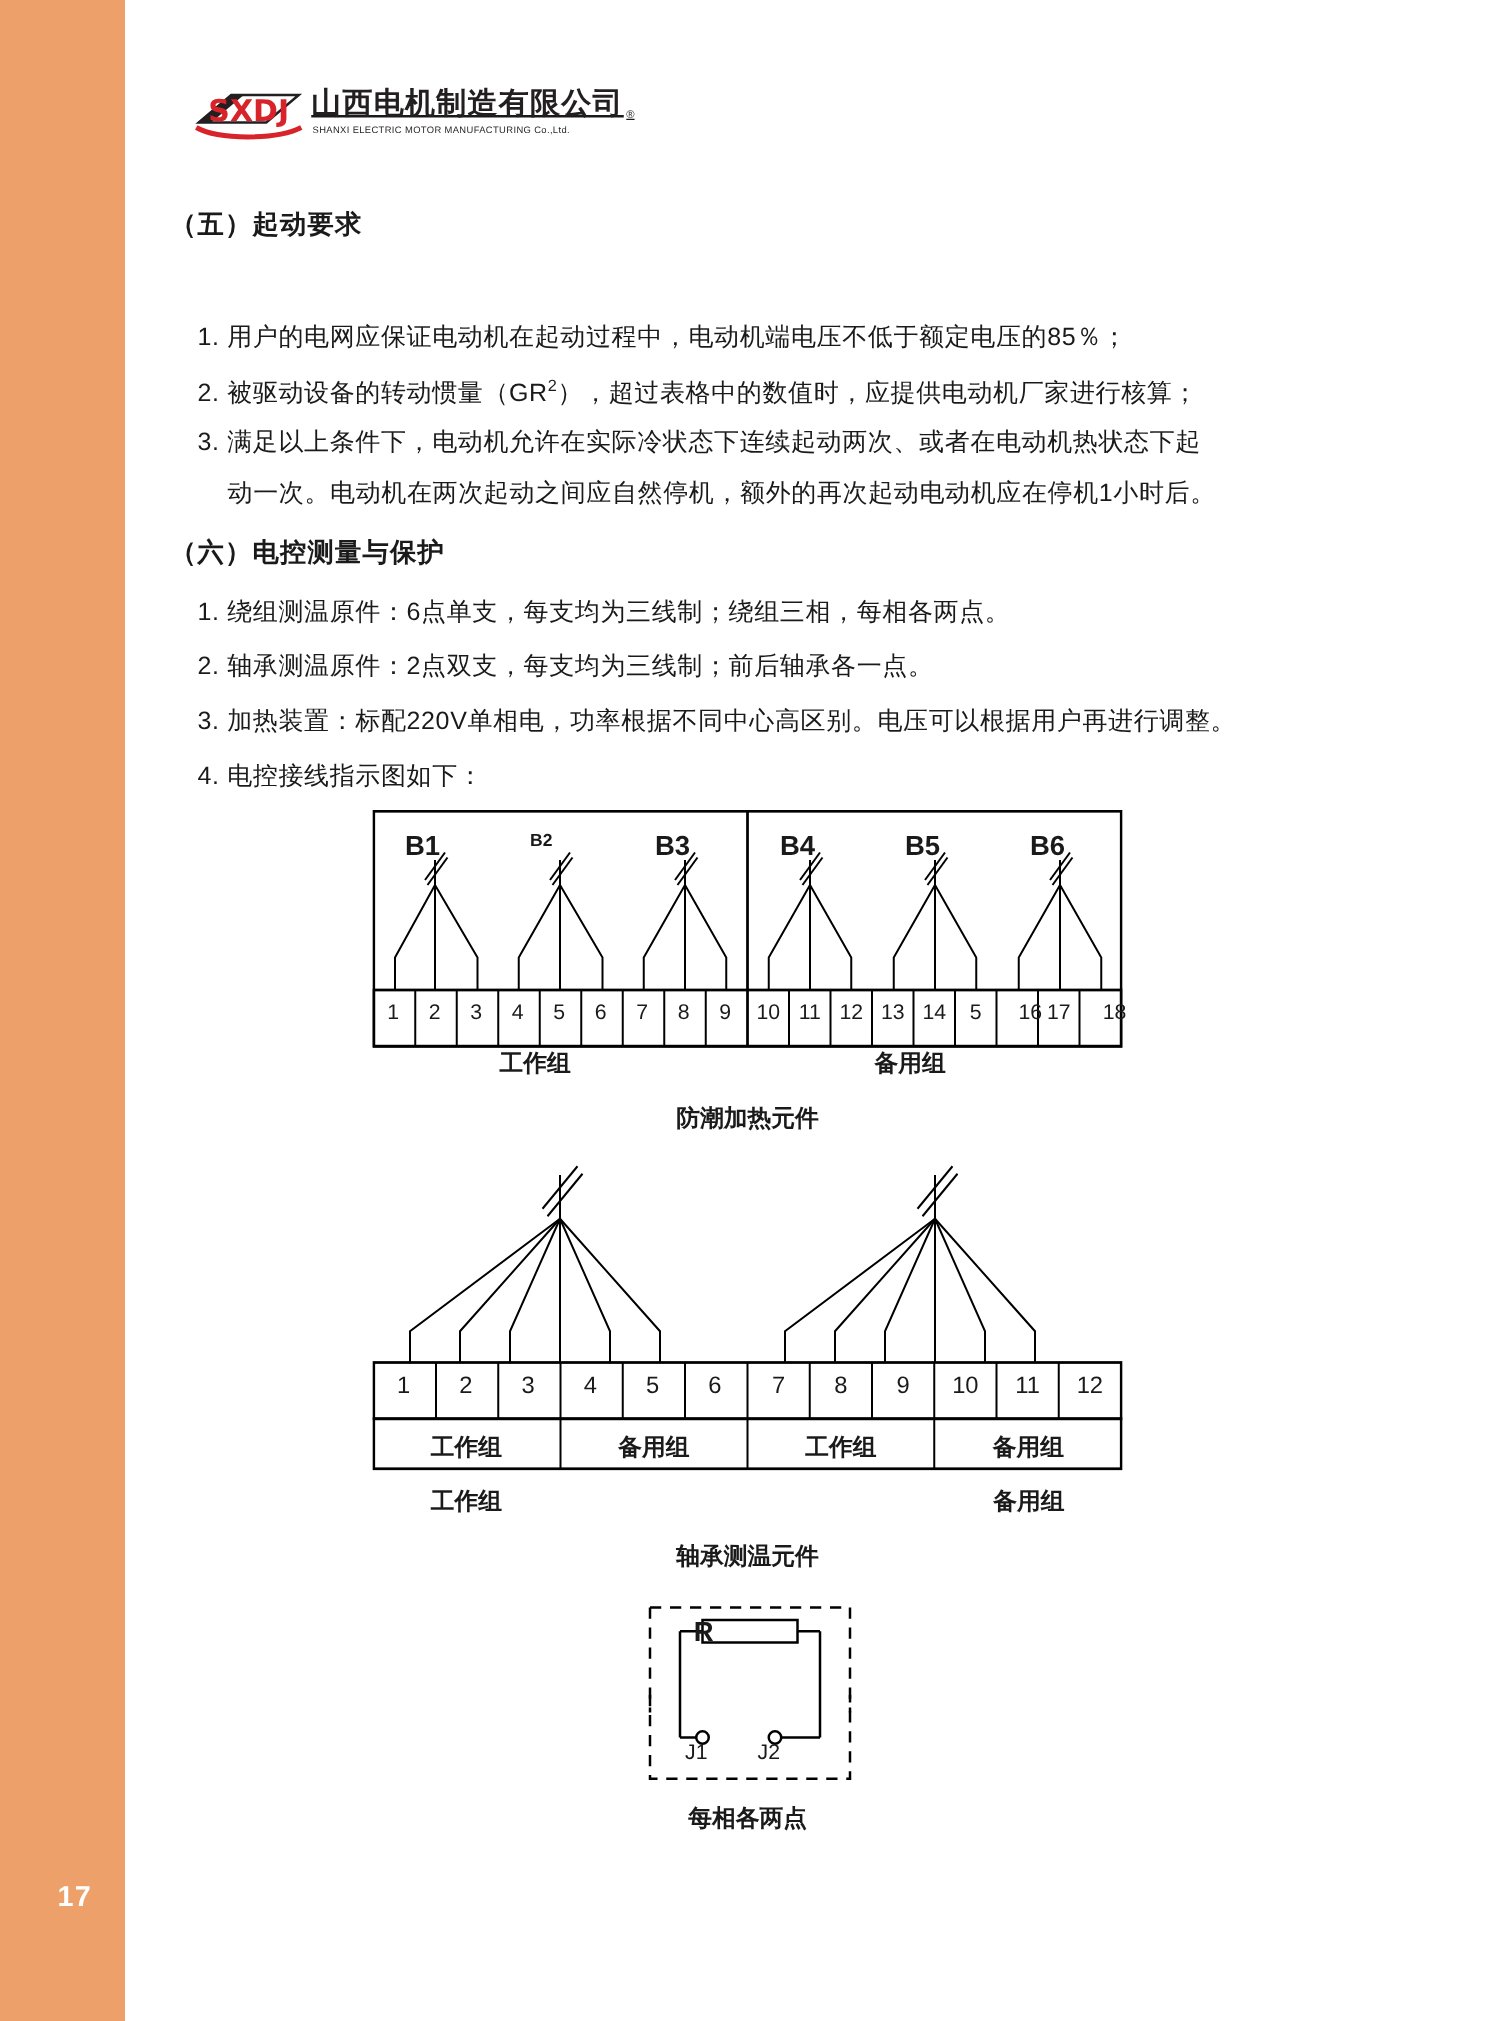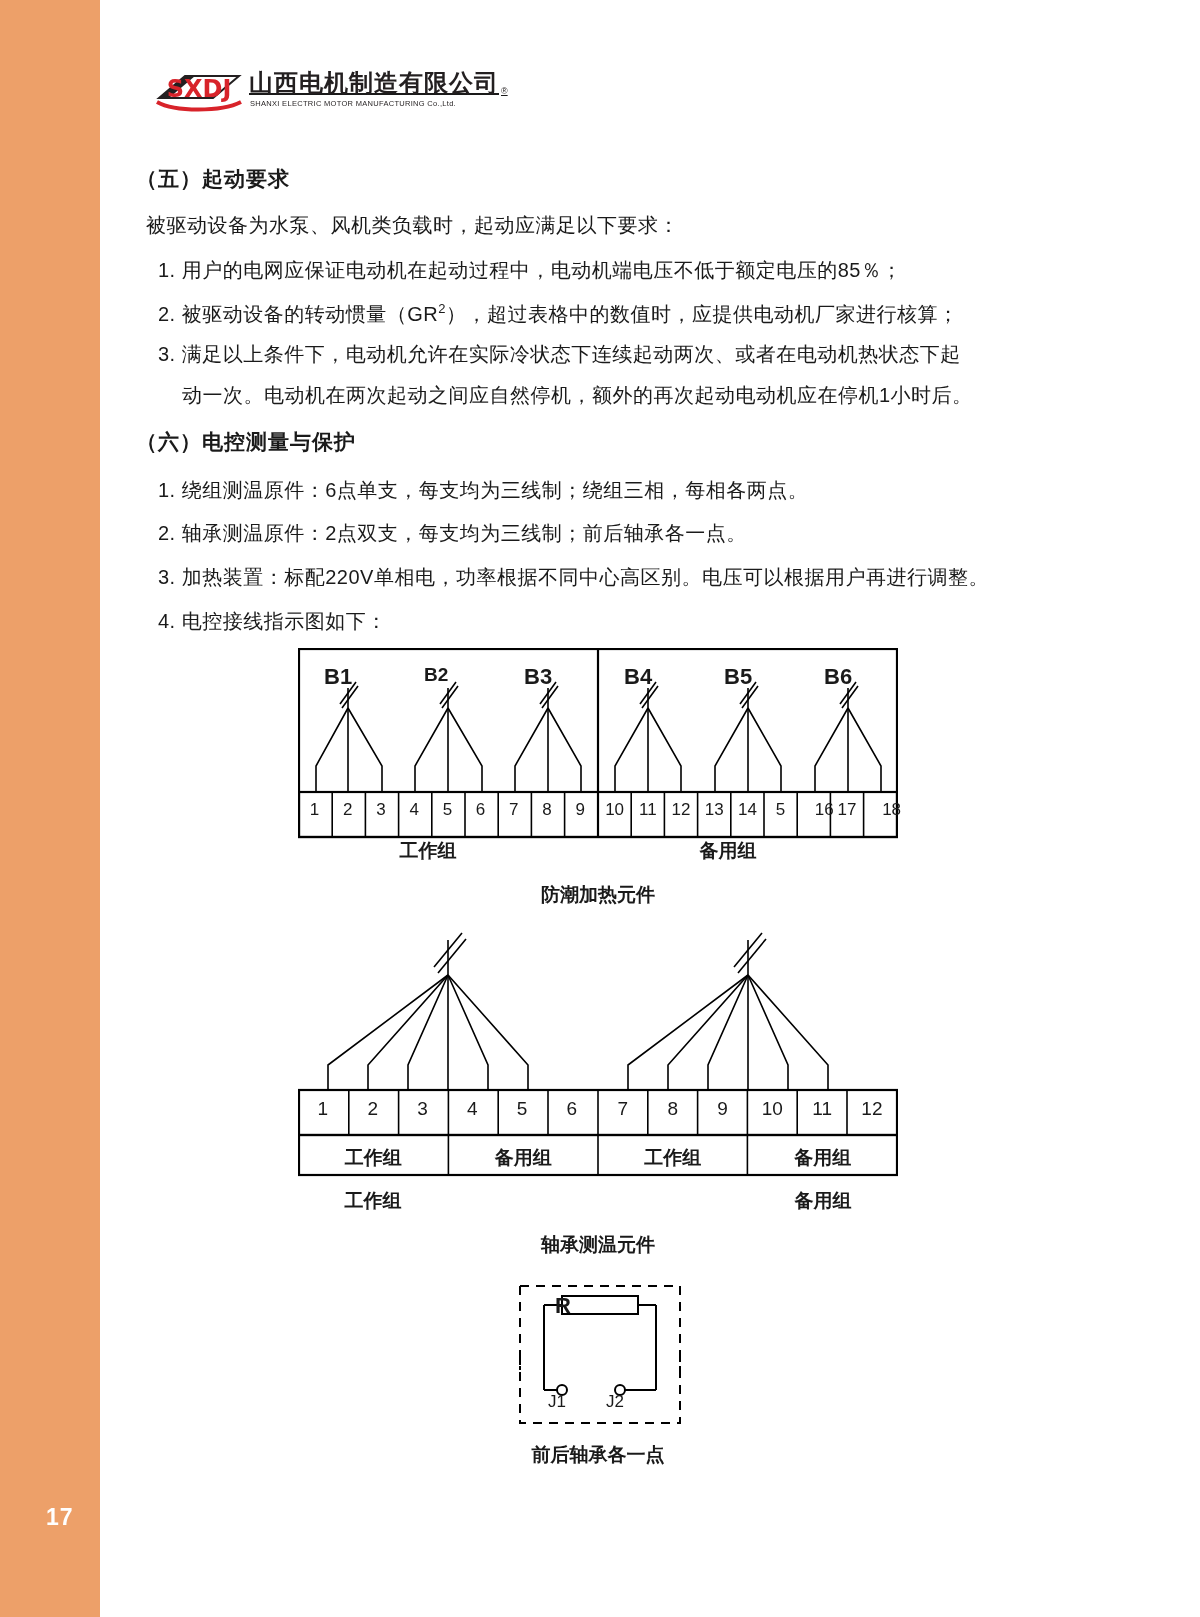--- a/index.html
+++ b/index.html
@@ -77,21 +77,20 @@
     <div style="display:flex;flex-direction:column;">
       <div style="display:flex;align-items:flex-end;text-decoration:underline;">
         <span class="logo-cn">山西电机制造有限公司</span>
         <span class="logo-reg">®</span>
       </div>
       <span class="logo-en">SHANXI ELECTRIC MOTOR MANUFACTURING  Co.,Ltd.</span>
     </div>
   </div>
 
   <div class="sec-title" style="left:36px;top:165px;text-align:right;">（五）起动要求</div>
-  <div class="para" style="left:46px;top:210px;">被驱动设备为水泵、风机类负载时，起动应满足以下要求：</div>
   <div class="para" style="left:58px;top:255px;">1. 用户的电网应保证电动机在起动过程中，电动机端电压不低于额定电压的85％；</div>
   <div class="para" style="left:58px;top:294px;">
     <span>2. 被驱动设备的转动惯量（GR</span><span class="sup">2</span><span>），超过表格中的数值时，应提供电动机厂家进行核算；</span>
   </div>
   <div class="para" style="left:58px;top:339px;">3. 满足以上条件下，电动机允许在实际冷状态下连续起动两次、或者在电动机热状态下起</div>
   <div class="para" style="left:82px;top:380px;">动一次。电动机在两次起动之间应自然停机，额外的再次起动电动机应在停机1小时后。</div>
 
   <div class="sec-title" style="left:36px;top:428px;">（六）电控测量与保护</div>
   <div class="para" style="left:58px;top:475px;">1. 绕组测温原件：6点单支，每支均为三线制；绕组三相，每相各两点。</div>
   <div class="para" style="left:58px;top:518px;">2. 轴承测温原件：2点双支，每支均为三线制；前后轴承各一点。</div>
@@ -170,21 +169,21 @@
         <line x1="442" y1="56" x2="458" y2="34"></line>
           <line x1="444" y1="60" x2="460" y2="38"></line>
         <line x1="542" y1="56" x2="558" y2="34"></line>
           <line x1="544" y1="60" x2="560" y2="38"></line>
       </g>
     </svg>
   </div>
 
   <div style="position:absolute;left:198px;top:664px;width:528px;height:30px;">
     <span style="position:absolute;left:26px;font-size:22px;font-weight:bold;">B1</span>
-    <span style="position:absolute;left:126px;font-size:19px;font-weight:bold;">B2</span>
+    <span style="position:absolute;left:126px;font-size:14px;font-weight:bold;">B2</span>
     <span style="position:absolute;left:226px;font-size:22px;font-weight:bold;">B3</span>
     <span style="position:absolute;left:326px;font-size:22px;font-weight:bold;">B4</span>
     <span style="position:absolute;left:426px;font-size:22px;font-weight:bold;">B5</span>
     <span style="position:absolute;left:526px;font-size:22px;font-weight:bold;">B6</span>
   </div>
 
   <div style="position:absolute;left:198px;top:800px;width:600px;height:30px;">
     <span style="position:absolute;left:0px;width:33.2px;text-align:center;font-size:17px;">1</span>
     <span style="position:absolute;left:33.2px;width:33.2px;text-align:center;font-size:17px;">2</span>
     <span style="position:absolute;left:66.4px;width:33.2px;text-align:center;font-size:17px;">3</span>
@@ -303,15 +302,15 @@
 
       <circle cx="62" cy="112" r="5" fill="none" stroke="#000" stroke-width="2"></circle>
       <circle cx="120" cy="112" r="5" fill="none" stroke="#000" stroke-width="2"></circle>
       <line x1="44" y1="112" x2="57" y2="112" stroke="#000" stroke-width="2"></line>
       <line x1="125" y1="112" x2="156" y2="112" stroke="#000" stroke-width="2"></line>
     </svg>
   </div>
   <div style="position:absolute;left:455px;top:1293px;font-size:22px;font-weight:bold;">R</div>
   <div style="position:absolute;left:448px;top:1392px;font-size:17px;">J1</div>
   <div style="position:absolute;left:506px;top:1392px;font-size:17px;">J2</div>
-  <div class="cap" style="left:398px;top:1442px;width:200px;">前后轴承各一点</div>
+  <div class="cap" style="left:398px;top:1442px;width:200px;">每相各两点</div>
 
 </div>
 
 </body></html>

